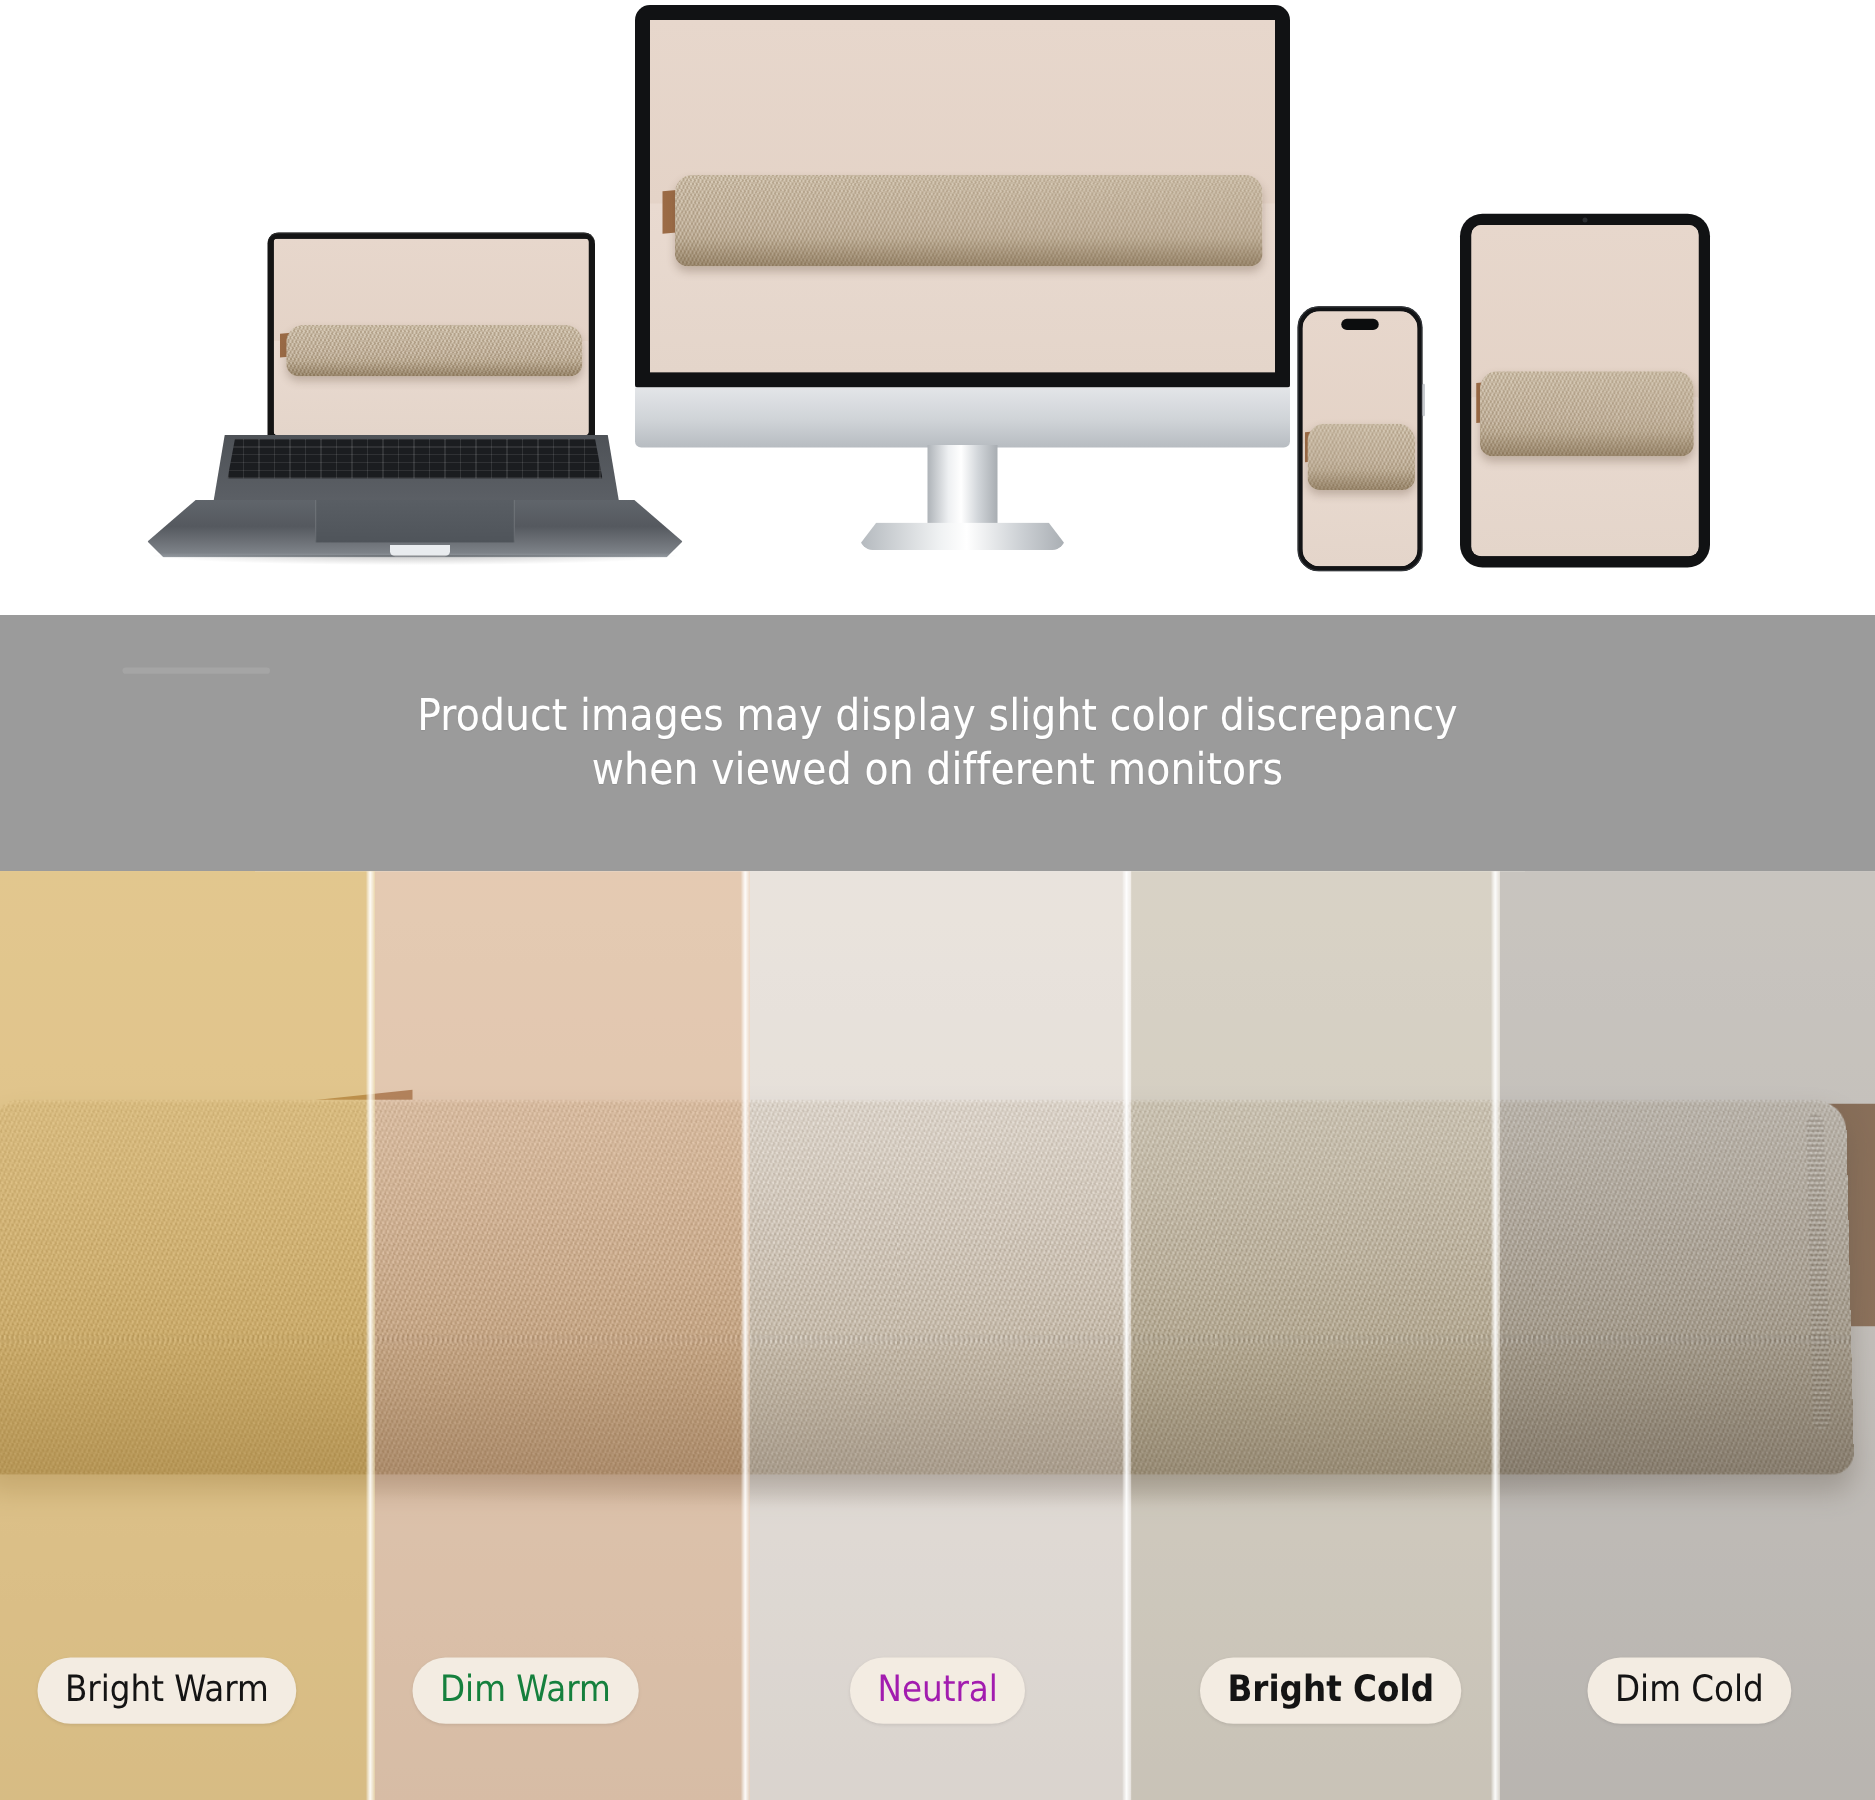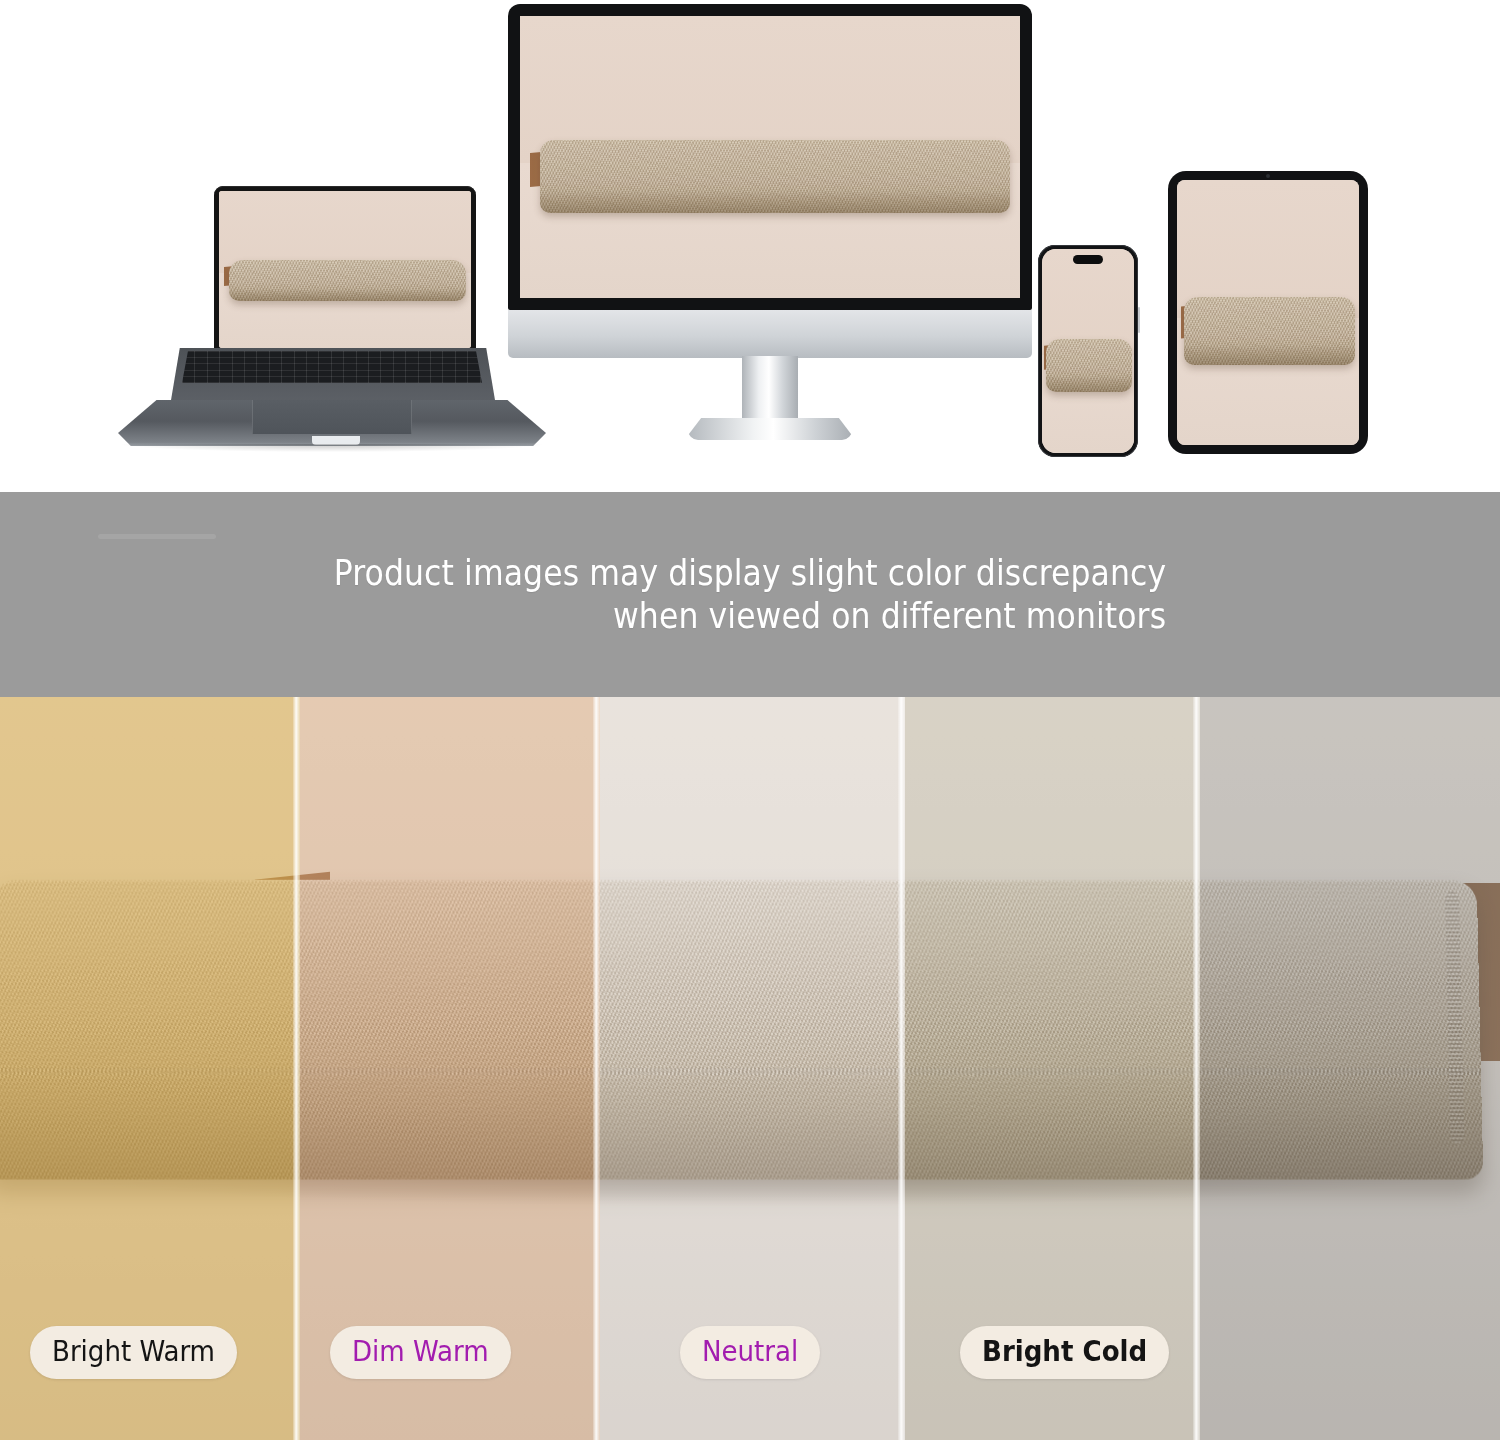--- a/index.html
+++ b/index.html
@@ -154,21 +154,20 @@
     text-align:center; color:#ffffff;
   }
   .banner .streak{
     position:absolute; left:98px; top:42px; width:118px; height:5px;
     background:rgba(255,255,255,.10); border-radius:3px;
   }
   .sub{
     font-size:35px; line-height:1.22; font-weight:400; letter-spacing:.1px;
     font-family:"DejaVu Sans Condensed","Liberation Sans", sans-serif;
     text-shadow:0 1px 1px rgba(0,0,0,.08);
-    text-align:right;
   }
   .headline{
     margin-top:16px;
     font-size:45px; line-height:1.1; font-weight:400; letter-spacing:.2px;
     font-family:"DejaVu Sans Condensed","Liberation Sans", sans-serif;
     text-shadow:0 1px 1px rgba(0,0,0,.08);
   }
 
   
   .compare{
@@ -371,17 +370,18 @@
         <div class="tint" style="background: rgba(196, 190, 170, 0.34);"></div>
         <div class="divider"></div>
       </div>
       <div class="band" style="width: 20%;">
         <div class="tint" style="background: rgba(150, 150, 150, 0.34);"></div>
       </div>
     </div>
 
   <div class="labels" id="band-labels">
       <div class="pill" style="left: 30px; background: rgb(243, 236, 226); color: rgb(20, 20, 20);">Bright Warm</div>
-      <div class="pill" style="left: 330px; background: rgb(243, 236, 226); color: #a21caf;">Dim Warm</div>
+      <div class="pill" style="left: 330px; background: rgb(243, 236, 226); color: #15803d;">Dim Warm</div>
       <div class="pill" style="left: 680px; background: rgb(243, 236, 226); color: #a21caf;">Neutral</div>
       <div class="pill" style="left: 960px; background: rgb(243, 236, 226); color: rgb(20, 20, 20); font-weight: bold;">Bright Cold</div>
+      <div class="pill" style="left: 1270px; background: rgb(243, 236, 226); color: rgb(20, 20, 20);">Dim Cold</div>
     </div>
 </div>
 
 </body></html>

